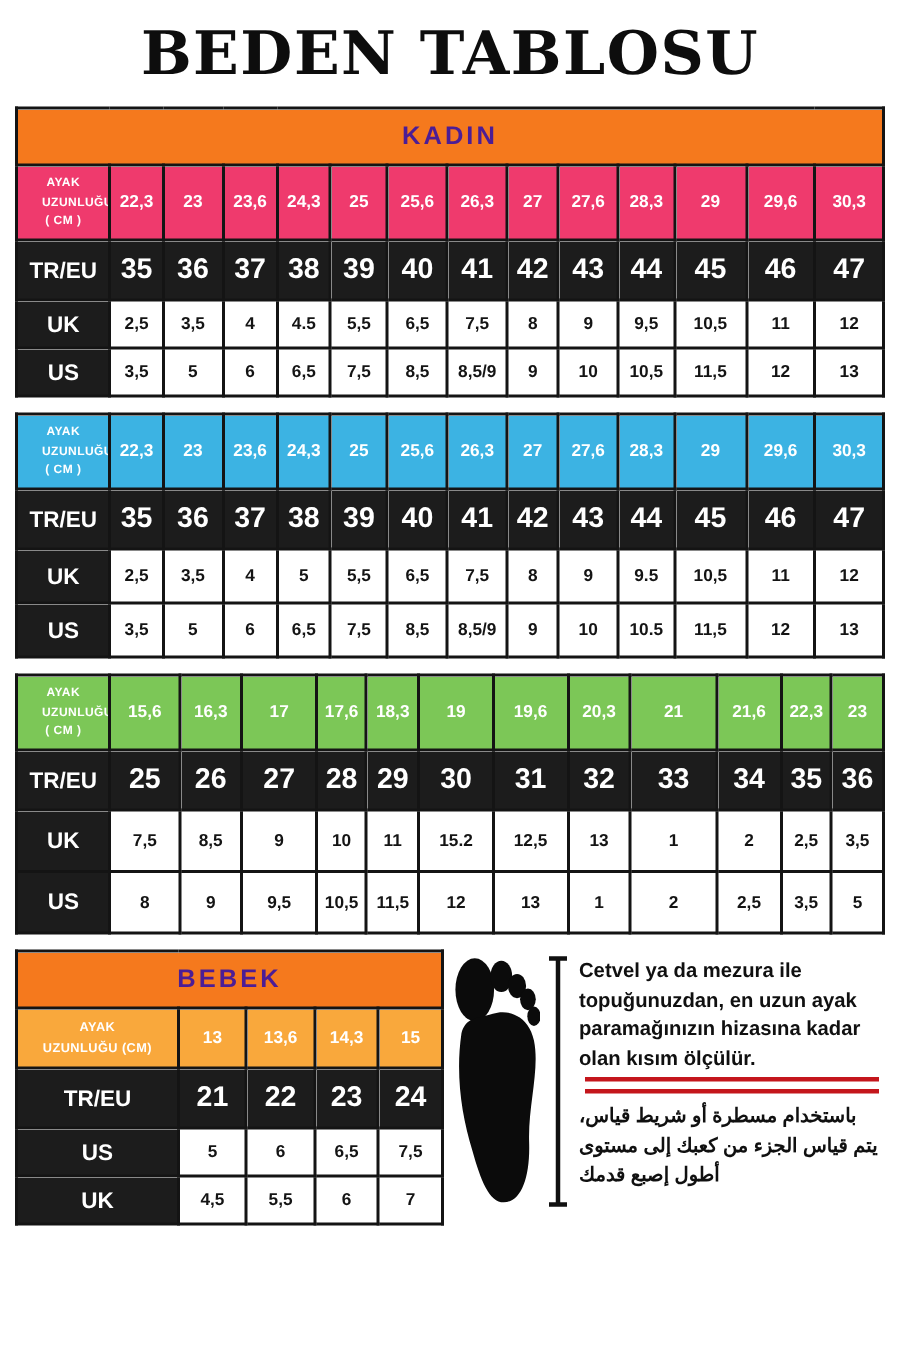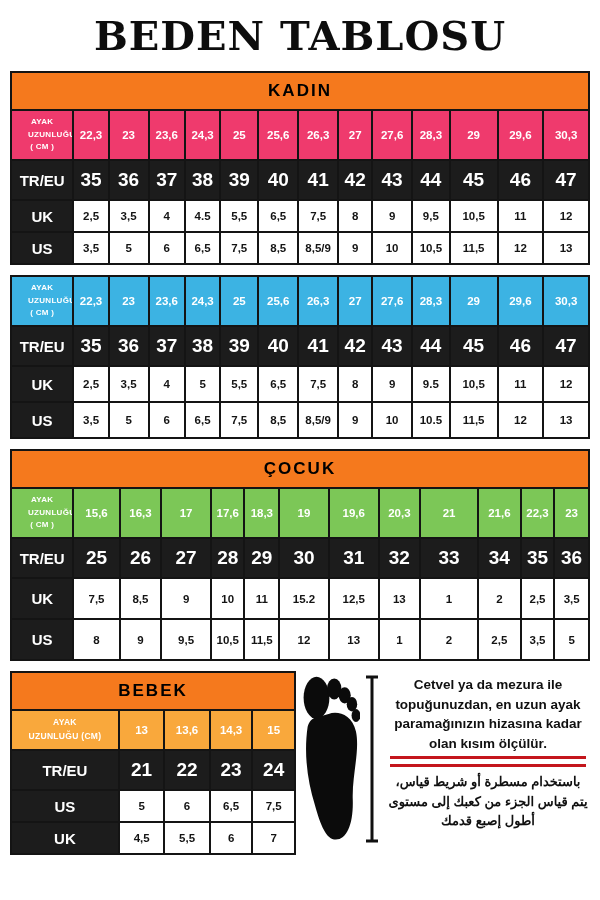--- a/index.html
+++ b/index.html
@@ -16,21 +16,21 @@
     color:#0d0d0d;
   }
 
   table.tbl{border-collapse:collapse;width:100%;table-layout:fixed;margin:0 0 10px;}
   .tbl th,.tbl td{
     border:2px solid #141414;
     text-align:center;vertical-align:middle;
     font-weight:bold;padding:0;overflow:hidden;
   }
   tr.hdr th{
-    background:#F5791D;color:#000000;
+    background:#F5791D;color:#4c1d95;
     font-size:17px;letter-spacing:2px;height:36px;
   }
   tr.cm th,tr.cm td{color:#fff;font-size:11.5px;height:48px;}
   tr.cm th.lbl{font-size:8px;letter-spacing:.3px;line-height:1.6;padding:0 16px;}
   .kadin tr.cm th,.kadin tr.cm td{background:#EF3A6D;}
   .erkek tr.cm th,.erkek tr.cm td{background:#3CB3E3;}
   .cocuk tr.cm th,.cocuk tr.cm td{background:#7CC757;}
   .bebek tr.cm th,.bebek tr.cm td{background:#F9A83C;height:38px;}
   .bebek tr.cm th.lbl{font-size:8.5px;}
 
@@ -39,21 +39,21 @@
 
   tr.white td{background:#fff;color:#141414;font-size:11.5px;height:30px;}
   tr.white th.lbl{background:#1C1C1C;color:#fff;font-size:15px;}
   .erkek tr.white td,.erkek tr.white th.lbl{height:34px;}
   .cocuk tr.white td,.cocuk tr.white th.lbl{height:39px;}
 
   .bottom{display:flex;align-items:flex-start;gap:6px;}
   .bottom table.bebek{width:286px;flex:0 0 auto;margin-bottom:0;}
   .figure{flex:0 0 auto;display:flex;align-items:flex-start;gap:4px;padding-top:2px;}
   .notes{flex:1;padding-top:2px;min-width:0;}
-  .note{margin:2px 0;text-align:center;font-weight:bold;font-size:13.5px;line-height:1.45;color:#101010;}
+  .note{margin:2px 0;text-align:left;font-weight:bold;font-size:13.5px;line-height:1.45;color:#101010;}
   .note.ar{font-size:13px;line-height:1.5;margin-top:5px;}
   .redline{height:3px;background:#C4161C;margin:3px 4px 5px;}
 </style>
 </head>
 <body>
 
 <div class="wrap">
 
   <h1 class="title">BEDEN TABLOSU</h1>
 
@@ -240,23 +240,20 @@
         <col style="width:6.0%">
         <col style="width:8.6%">
         <col style="width:8.6%">
         <col style="width:7.2%">
         <col style="width:10.0%">
         <col style="width:7.4%">
         <col style="width:5.8%">
         <col style="width:6.0%">
     </colgroup>
     <tbody>
-      <tr class="hdr">
-          <th colspan="13">ÇOCUK</th>
-        </tr>
       <tr class="cm">
         <th class="lbl">AYAK UZUNLUĞU ( CM )</th>
       <td>15,6</td>
           <td>16,3</td>
           <td>17</td>
           <td>17,6</td>
           <td>18,3</td>
           <td>19</td>
           <td>19,6</td>
           <td>20,3</td>

